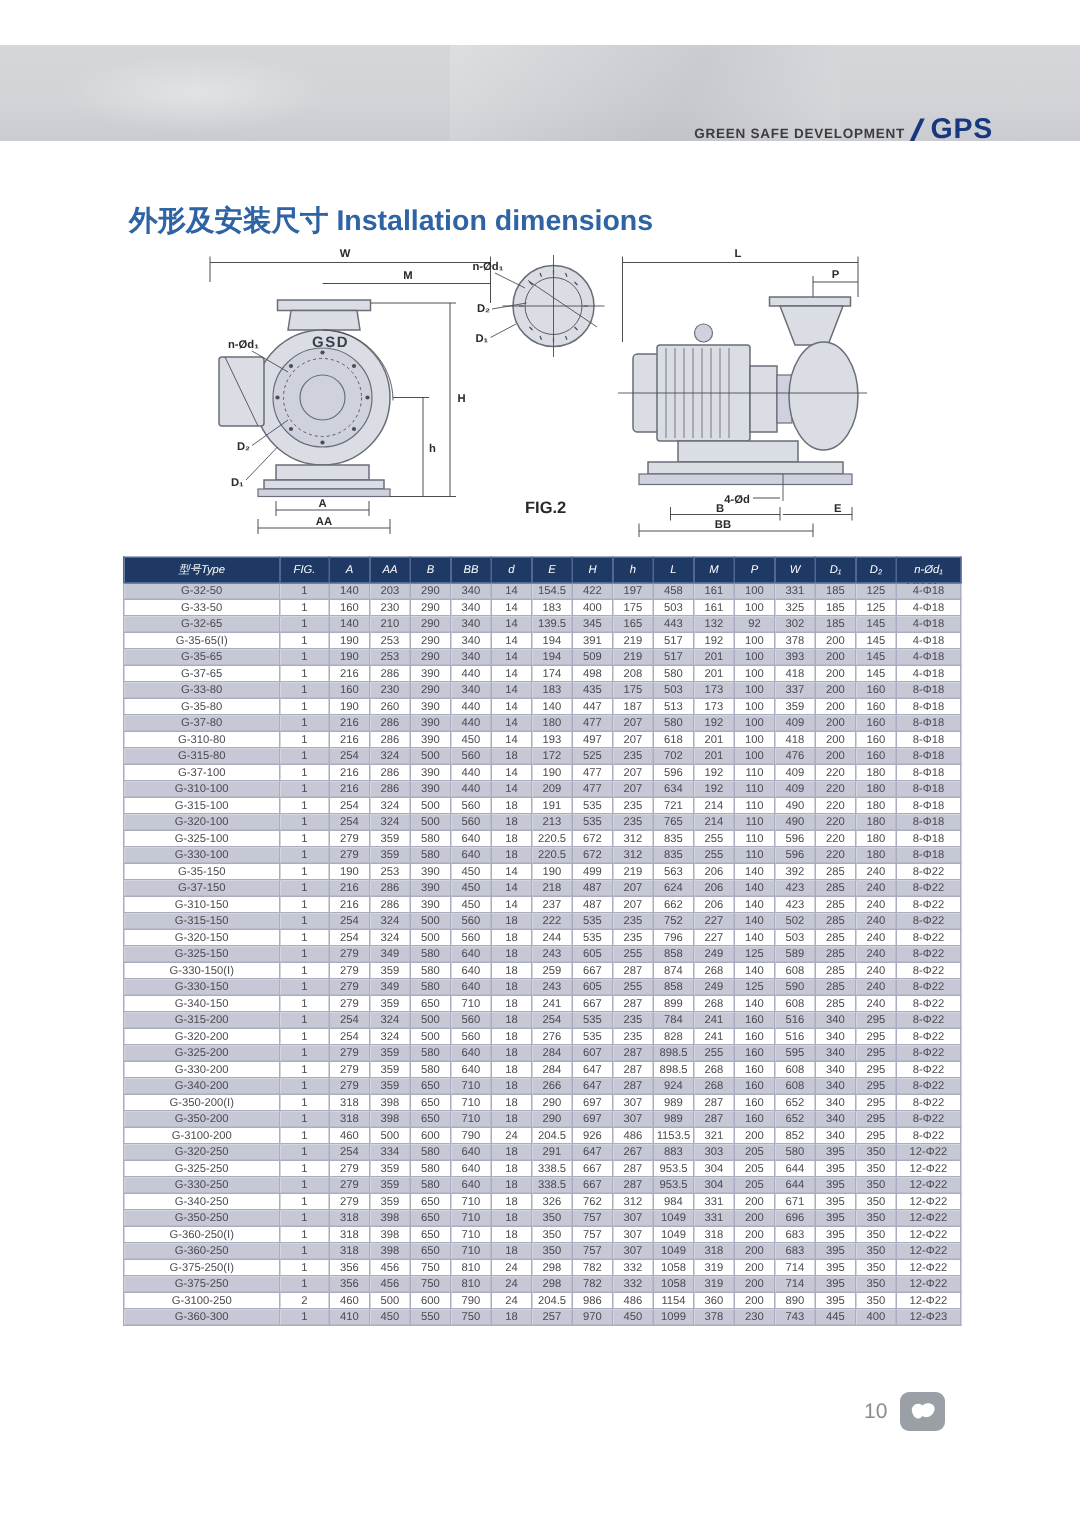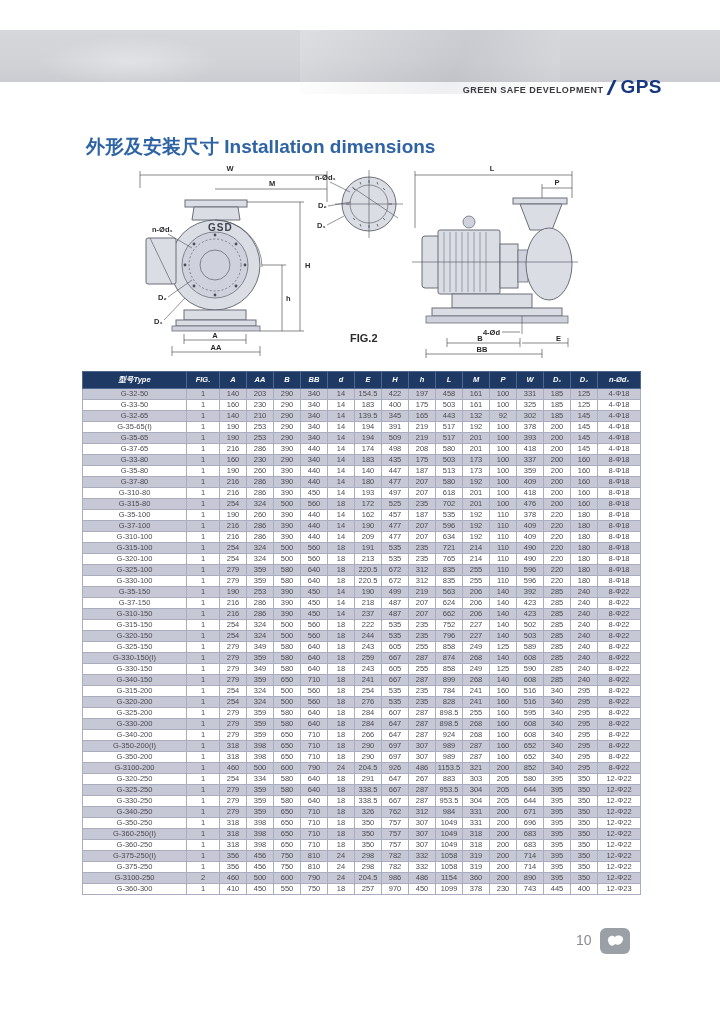--- a/index.html
+++ b/index.html
@@ -2,21 +2,21 @@
 <html><head>
 <meta charset="utf-8">
 <style>
   html,body{margin:0;padding:0;}
   body{
     width:720px;height:1018px;position:relative;background:#ffffff;
     font-family:"Liberation Sans","DejaVu Sans",sans-serif;overflow:hidden;
   }
   
   .banner{
-    position:absolute;left:0;top:30px;width:720px;height:52px;
+    position:absolute;left:0;top:30px;width:720px;height:64px;
     background:linear-gradient(180deg,#d6d7db 0%,#d2d3d7 60%,#cbccd1 100%);
   }
   .banner .wm1{position:absolute;left:40px;top:6px;width:180px;height:52px;border-radius:50%;
     background:radial-gradient(closest-side,rgba(255,255,255,.35),rgba(255,255,255,0));}
   .banner .wm2{position:absolute;left:300px;top:0;width:260px;height:64px;
     background:linear-gradient(115deg,rgba(255,255,255,.18),rgba(120,125,140,.12) 60%,rgba(255,255,255,.1));}
   .logo{
     position:absolute;right:58px;top:46px;display:flex;align-items:baseline;gap:7px;
   }
   .logo .tagline{font-size:9px;font-weight:bold;letter-spacing:.5px;color:#3c3c40;}
@@ -30,21 +30,21 @@
   .figures{position:absolute;left:122px;top:158px;width:582px;height:212px;}
   .fig-caption{position:absolute;font-size:11px;color:#2c2c2c;font-weight:600;margin-top:44px;}
   .fournote{left:604px;top:340px;font-weight:400;color:#3a3a3a;}
   svg text{font-family:"Liberation Sans","DejaVu Sans",sans-serif;font-size:7.5px;font-weight:600;fill:#2a2a2e;}
   
   .dims-table{
     position:absolute;left:82px;top:371px;width:558px;border-collapse:collapse;table-layout:fixed;
     font-size:7.5px;color:#4a4a52;
   }
   .dims-table th{
-    background:#1e3a64;color:#ffffff;font-style:italic;font-weight:bold;font-size:7.5px;
+    background:#1e3a64;color:#ffffff;font-style:italic;font-weight:normal;font-size:7.5px;
     height:16px;padding:0;border:1px solid #506792;line-height:1;
   }
   .dims-table td{
     text-align:center;height:10px;line-height:10px;padding:0;border:1px solid #a9adbf;
     white-space:nowrap;overflow:hidden;
   }
   .dims-table{border:1px solid #26416e;}
   .dims-table tbody tr:nth-child(odd){background:#c7c8d5;}
   .dims-table tbody tr:nth-child(even){background:#ffffff;}
   
@@ -470,39 +470,20 @@
         <td>235</td>
         <td>702</td>
         <td>201</td>
         <td>100</td>
         <td>476</td>
         <td>200</td>
         <td>160</td>
         <td>8-Φ18</td>
       </tr>
       <tr>
-        <td>G-35-100</td>
-        <td>1</td>
-        <td>190</td>
-        <td>260</td>
-        <td>390</td>
-        <td>440</td>
-        <td>14</td>
-        <td>162</td>
-        <td>457</td>
-        <td>187</td>
-        <td>535</td>
-        <td>192</td>
-        <td>110</td>
-        <td>378</td>
-        <td>220</td>
-        <td>180</td>
-        <td>8-Φ18</td>
-      </tr>
-      <tr>
         <td>G-37-100</td>
         <td>1</td>
         <td>216</td>
         <td>286</td>
         <td>390</td>
         <td>440</td>
         <td>14</td>
         <td>190</td>
         <td>477</td>
         <td>207</td>

